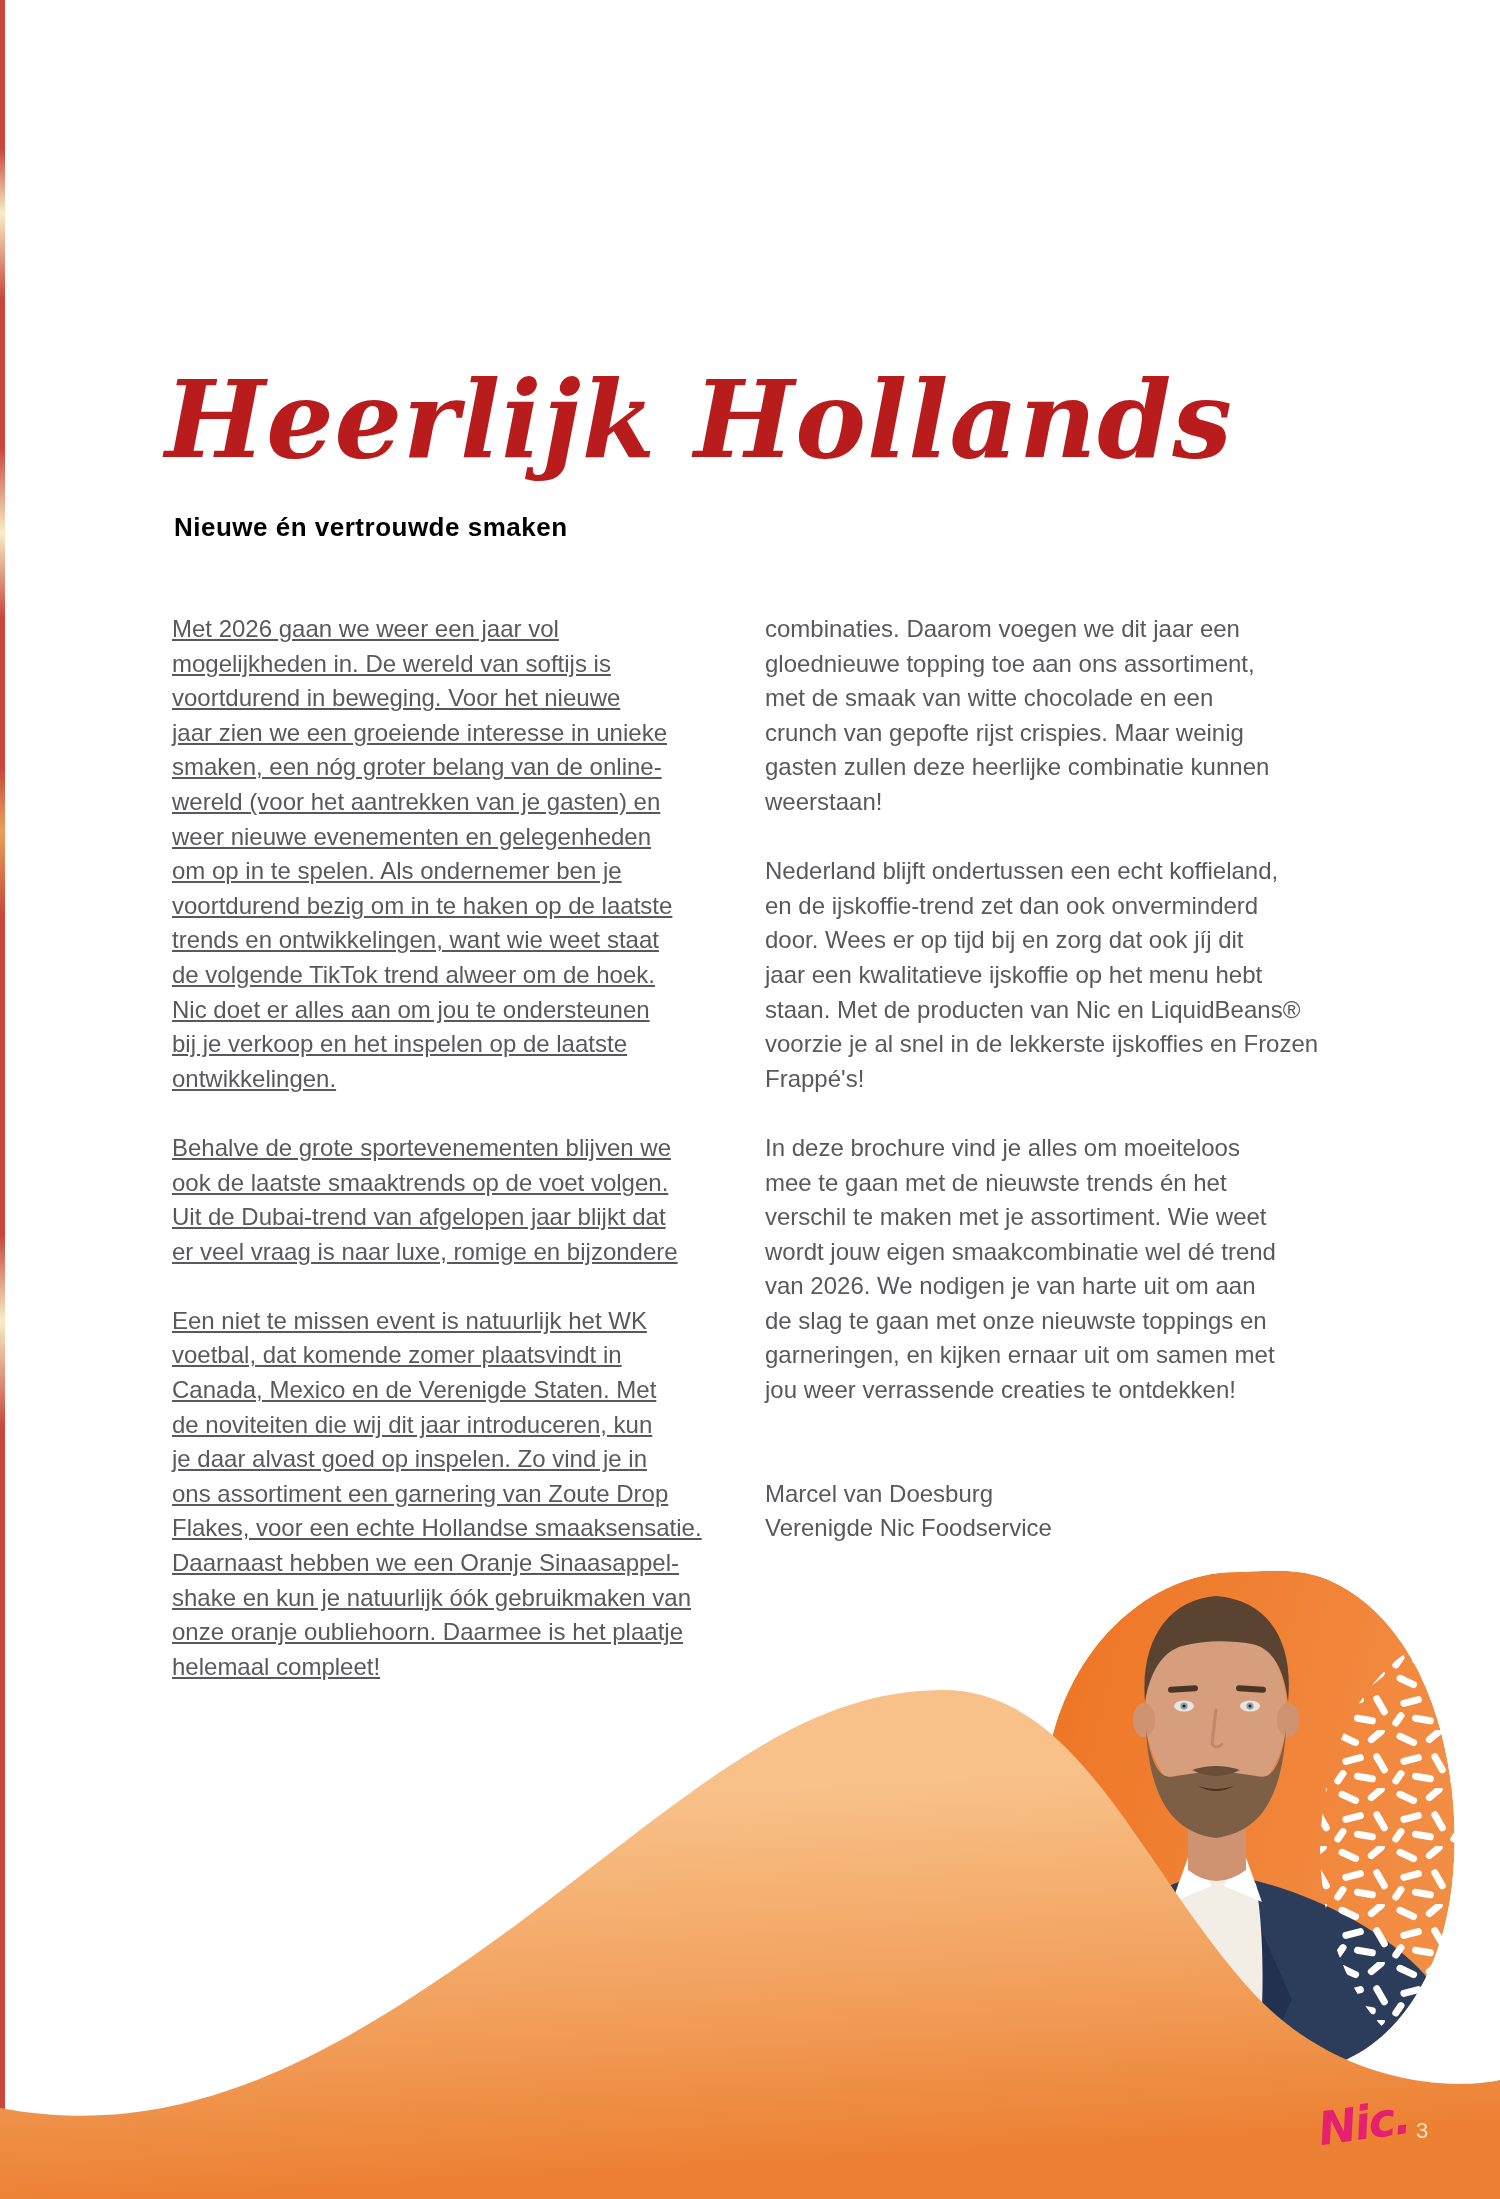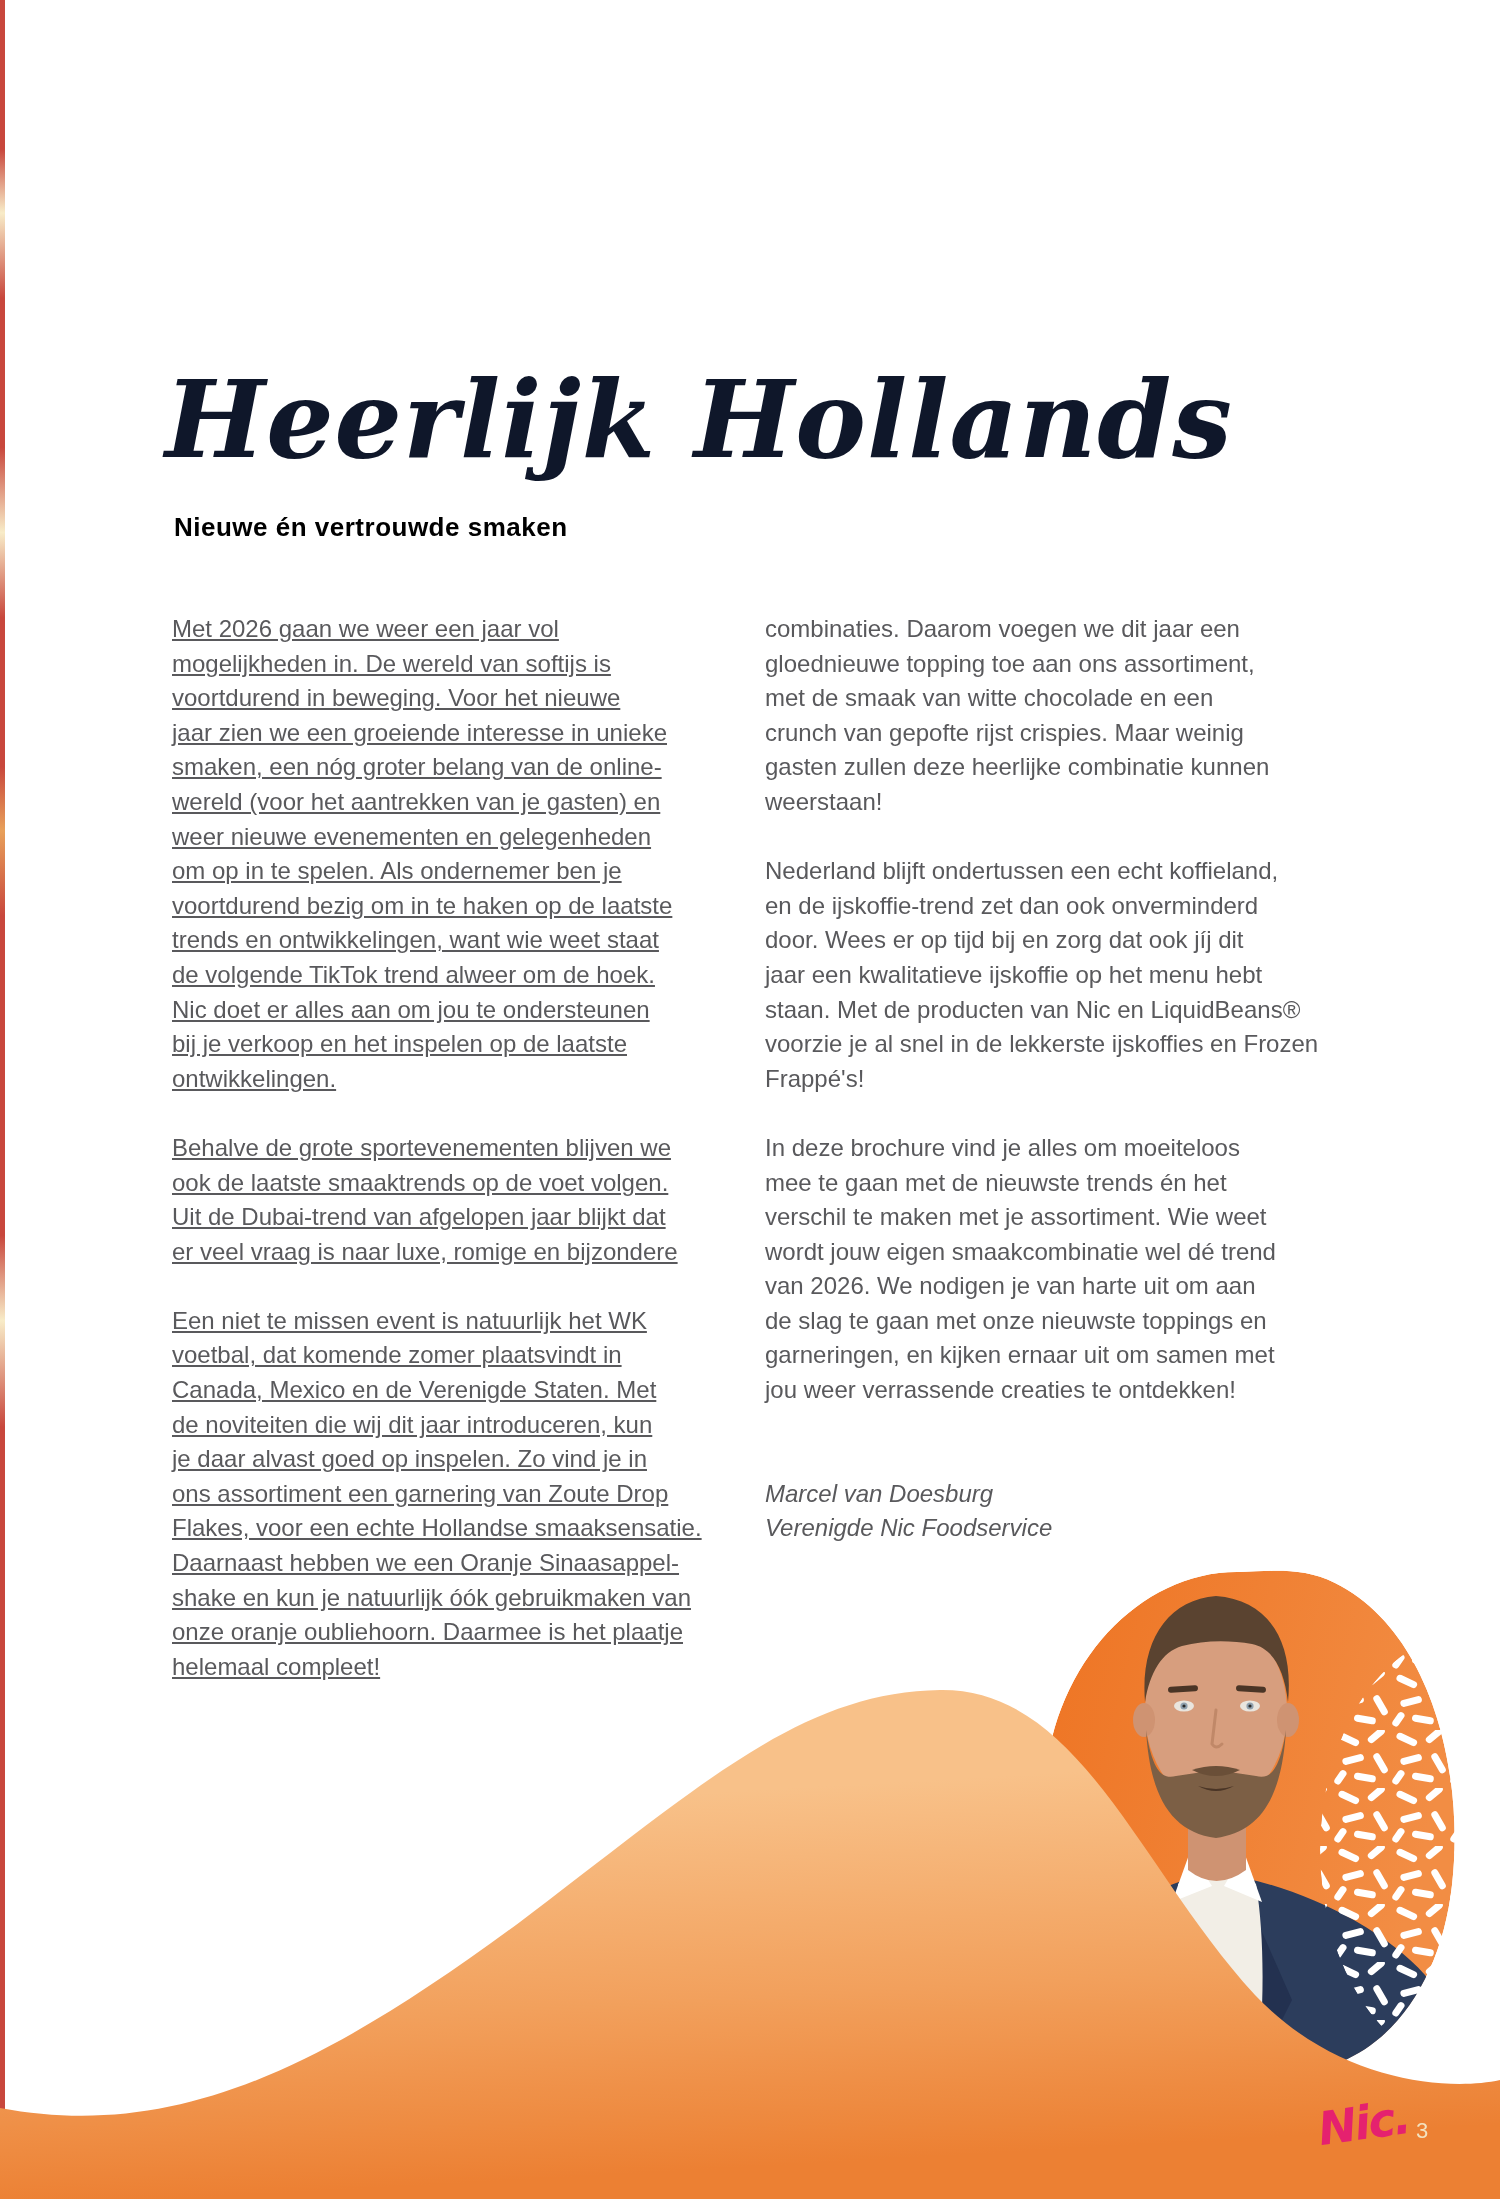--- a/index.html
+++ b/index.html
@@ -27,21 +27,21 @@
   .title{
     position:absolute;
     left:165px; top:362px;
     margin:0;
     font-family:"DejaVu Serif", serif;
     font-style:italic;
     font-weight:bold;
     font-size:106px;
     line-height:1.1;
     letter-spacing:1px;
-    color:#0f172a;
+    color:#b91c1c;
     white-space:nowrap;
   }
   .subtitle{
     position:absolute;
     left:170px; top:508px;
     margin:4px;
     font-size:26px;
     font-weight:bold;
     letter-spacing:0.5px;
     color:#000000;
@@ -54,21 +54,21 @@
     line-height:34.6px;
     color:#59595c;
   }
   .col-left{ left:172px; width:585px;text-decoration:underline; }
   .col-right{ left:765px; width:620px; }
   .para{
     margin:0 0 34.6px 0;
     white-space:pre-line;
   }
   .signature{ margin-top:69px; }
-  .sig-line{ white-space:pre-line;font-style:italic; }
+  .sig-line{ white-space:pre-line; }
   .bottom-art{
     position:absolute;
     left:0; top:1440px;
     width:1500px; height:759px;
     display:block;
   }
   .footer-logo{
     position:absolute;
     left:1318px; top:2096px;
     font-family:"DejaVu Sans", sans-serif;

